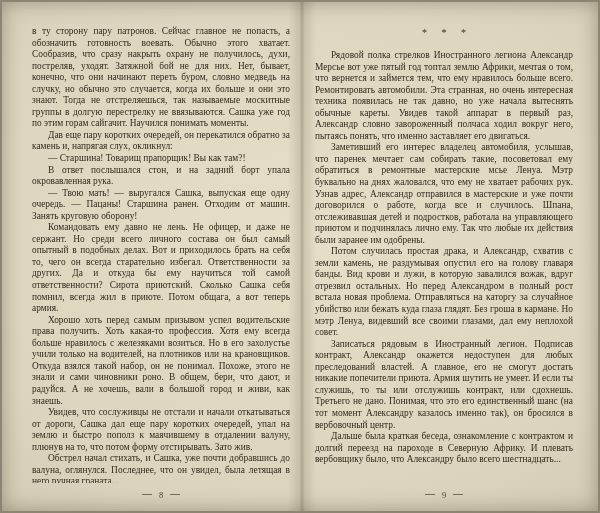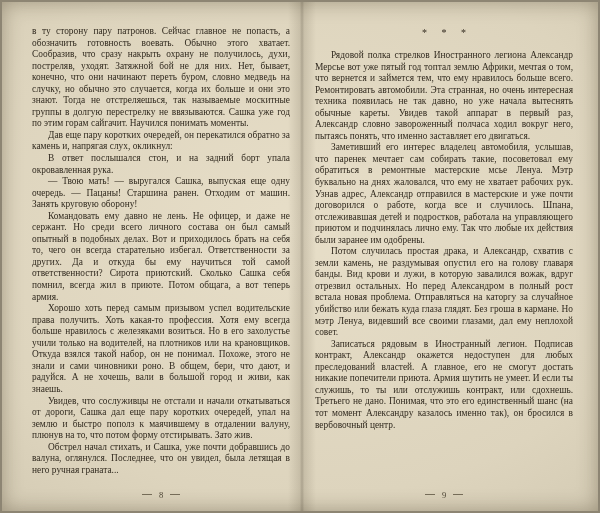--- a/index.html
+++ b/index.html
@@ -61,36 +61,38 @@
 </head>
 <body>
 
 <div class="screen">
   <div class="spread">
 
     <div class="page page-left">
       <div class="page-text">
           <p>в ту сторону пару патронов. Сейчас главное не попасть, а обозначить готовность воевать. Обычно этого хватает. Сообразив, что сразу накрыть охрану не получилось, духи, постреляв, уходят. Затяжной бой не для них. Нет, бывает, конечно, что они начинают переть буром, словно медведь на случку, но обычно это случается, когда их больше и они это знают. Тогда не отстреляешься, так называемые москитные группы в долгую перестрелку не ввязываются. Сашка уже год по этим горам сайгачит. Научился понимать моменты.</p>
           <p>Дав еще пару коротких очередей, он перекатился обратно за камень и, напрягая слух, окликнул:</p>
+          <p>— Старшина! Товарищ прапорщик! Вы как там?!</p>
           <p>В ответ послышался стон, и на задний борт упала окровавленная рука.</p>
           <p>— Твою мать! — выругался Сашка, выпуская еще одну очередь. — Пацаны! Старшина ранен. Отходим от машин. Занять круговую оборону!</p>
           <p>Командовать ему давно не лень. Не офицер, и даже не сержант. Но среди всего личного состава он был самый опытный в подобных делах. Вот и приходилось брать на себя то, чего он всегда старательно избегал. Ответственности за других. Да и откуда бы ему научиться той самой ответственности? Сирота приютский. Сколько Сашка себя помнил, всегда жил в приюте. Потом общага, а вот теперь армия.</p>
           <p>Хорошо хоть перед самым призывом успел водительские права получить. Хоть какая-то профессия. Хотя ему всегда больше нравилось с железяками возиться. Но в его захолустье учили только на водителей, на плотников или на крановщиков. Откуда взялся такой набор, он не понимал. Похоже, этого не знали и сами чиновники роно. В общем, бери, что дают, и радуйся. А не хочешь, вали в большой город и живи, как знаешь.</p>
           <p>Увидев, что сослуживцы не отстали и начали откатываться от дороги, Сашка дал еще пару коротких очередей, упал на землю и быстро пополз к маячившему в отдалении валуну, плюнув на то, что потом форму отстирывать. Зато жив.</p>
           <p>Обстрел начал стихать, и Сашка, уже почти добравшись до валуна, оглянулся. Последнее, что он увидел, была летящая в него ручная граната...</p>
         </div>
       <div class="pagenum">8</div>
     </div>
 
     <div class="page page-right">
       <div class="section-break">* * *</div>
       <div class="page-text">
           <p>Рядовой полка стрелков Иностранного легиона Александр Мерсье вот уже пятый год топтал землю Африки, мечтая о том, что вернется и займется тем, что ему нравилось больше всего. Ремонтировать автомобили. Эта странная, но очень интересная техника появилась не так давно, но уже начала вытеснять обычные кареты. Увидев такой аппарат в первый раз, Александр словно завороженный полчаса ходил вокруг него, пытаясь понять, что именно заставляет его двигаться.</p>
           <p>Заметивший его интерес владелец автомобиля, услышав, что паренек мечтает сам собирать такие, посоветовал ему обратиться в ремонтные мастерские мсье Ленуа. Мэтр буквально на днях жаловался, что ему не хватает рабочих рук. Узнав адрес, Александр отправился в мастерские и уже почти договорился о работе, когда все и случилось. Шпана, отслеживавшая детей и подростков, работала на управляющего приютом и подчинялась лично ему. Так что любые их действия были заранее им одобрены.</p>
           <p>Потом случилась простая драка, и Александр, схватив с земли камень, не раздумывая опустил его на голову главаря банды. Вид крови и лужи, в которую завалился вожак, вдруг отрезвил остальных. Но перед Александром в полный рост встала новая проблема. Отправляться на каторгу за случайное убийство или бежать куда глаза глядят. Без гроша в кармане. Но мэтр Ленуа, видевший все своими глазами, дал ему неплохой совет.</p>
           <p>Записаться рядовым в Иностранный легион. Подписав контракт, Александр окажется недоступен для любых преследований властей. А главное, его не смогут достать никакие попечители приюта. Армия шутить не умеет. И если ты служишь, то ты или отслужишь контракт, или сдохнешь. Третьего не дано. Понимая, что это его единственный шанс (на тот момент Александру казалось именно так), он бросился в вербовочный центр.</p>
+          <p>Дальше была краткая беседа, ознакомление с контрактом и долгий переезд на пароходе в Северную Африку. И плевать вербовщику было, что Александру было всего шестнадцать...</p>
         </div>
       <div class="pagenum">9</div>
     </div>
 
     <div class="gutter"></div>
   </div>
 </div>
 
 </body></html>

